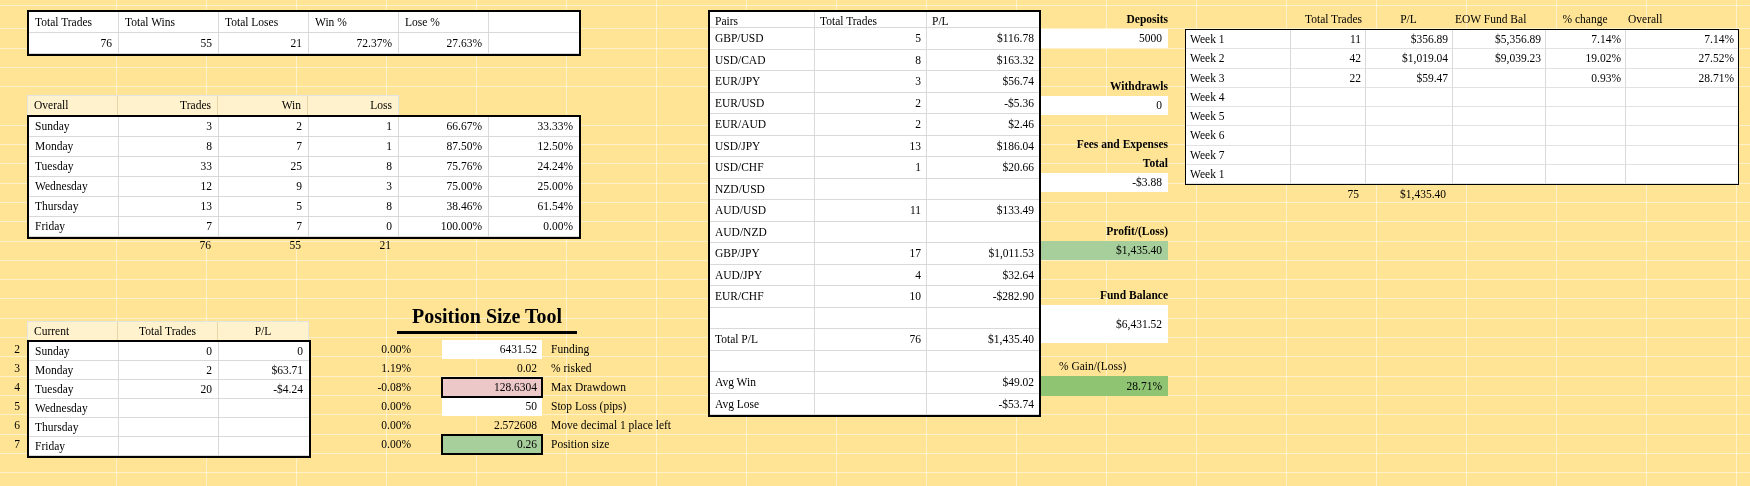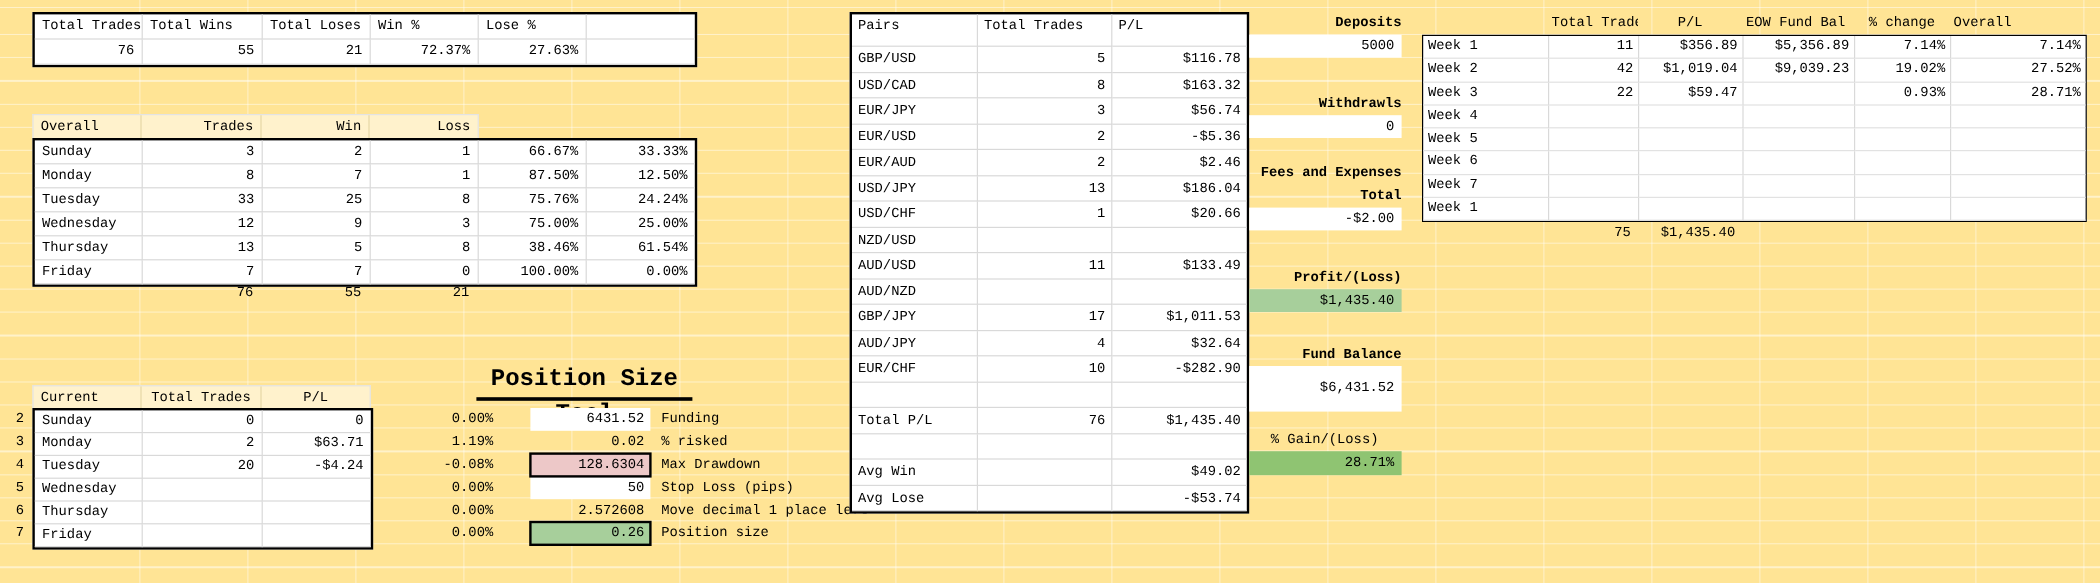--- a/index.html
+++ b/index.html
@@ -3,21 +3,21 @@
 <meta charset="utf-8">
 <style>
   html,body{margin:0;padding:0}
   .sheet{
     position:relative;width:1750px;height:486px;overflow:hidden;
     background-color:#FFE495;
     background-image:
       repeating-linear-gradient(to right, transparent 0, transparent 89px, rgba(255,255,255,.5) 89px, rgba(255,255,255,.5) 90px),
       repeating-linear-gradient(to bottom, transparent 0, transparent 18.3px, rgba(255,255,255,.5) 18.3px, rgba(255,255,255,.5) 19.3px);
     background-position: 27px 0, 0 10px;
-    font-family:Liberation Mono, monospace;font-size:11.5px;color:#000;
+    font-family:Liberation Serif, serif;font-size:11.5px;color:#000;
   }
   .abs{position:absolute}
   .row{display:flex}
   .cell{box-sizing:border-box;padding:0 6px;white-space:nowrap;overflow:hidden}
   .left{text-align:left}.right{text-align:right}.center{text-align:center}
   .w75{width:75px}.w80{width:80px}.w87{width:87px}.w90{width:90px}.w93{width:93px}
   .w100{width:100px}.w105{width:105px}.w112{width:112px}
   .box{background:#fff;border:2px solid #000}
   .box .cell{border-right:1px solid #D9D9D9;border-bottom:1px solid #D9D9D9}
   .box .cell:last-child{border-right:none}
@@ -39,21 +39,21 @@
     font-weight:bold;font-size:20px;text-align:center;line-height:29px}
   #pst-rows .prow{height:19px;line-height:19px;display:flex}
   .pst-val{width:100px;text-align:right;padding:0 5px;box-sizing:border-box}
   .pst-label{padding-left:9px}
   .bg-white{background:#fff}
   .bg-pink{background:#EDC8C8;outline:2.5px solid #000;outline-offset:-1px;position:relative;z-index:2}
   .bg-green{background:#A7CF9B;outline:2.5px solid #000;outline-offset:-1px;position:relative;z-index:2}
   
   #pairs{width:329px}
   #pairs .row{height:21.5px;line-height:21px}
-  #pairs .row.phead{height:27px;line-height:19px}
+  #pairs .row.phead{height:16px;line-height:19px}
   #pairs .cell{padding:0 5px}
   
   #account .lbl{position:absolute;left:0;width:127px;height:19px;line-height:19px;
     text-align:right;font-weight:bold;white-space:nowrap}
   #account .val{position:absolute;left:0;width:127px;height:19px;line-height:19px;
     text-align:right;padding-right:6px;box-sizing:border-box;white-space:nowrap}
   #account .lbl.normal{font-weight:normal;text-align:left;padding-left:18px}
   .acc-white{background:#fff}
   .acc-green{background:#A7CF9B}
   .acc-gain{background:#8FC472}
@@ -376,21 +376,21 @@
     </div>
   </div>
 
   <div id="account" class="abs" style="left:1041px;top:10px;width:127px;height:400px">
     <div class="lbl" style="top:0">Deposits</div>
     <div class="val acc-white" style="top:19px">5000</div>
     <div class="lbl" style="top:67px">Withdrawls</div>
     <div class="val acc-white" style="top:86px">0</div>
     <div class="lbl" style="top:125px">Fees and Expenses</div>
     <div class="lbl" style="top:144px">Total</div>
-    <div class="val acc-white" style="top:163px">-$2.00</div>
+    <div class="val acc-white" style="top:163px">-$3.88</div>
     <div class="lbl" style="top:212px">Profit/(Loss)</div>
     <div class="val acc-green" style="top:231px">$1,435.40</div>
     <div class="lbl" style="top:276px">Fund Balance</div>
     <div class="val acc-white" style="top:295px;height:38px;line-height:38px">$6,431.52</div>
     <div class="lbl normal" style="top:347px">% Gain/(Loss)</div>
     <div class="val acc-gain" style="top:366px;height:20px;line-height:20px">28.71%</div>
   </div>
 
   <div id="weeks-header" class="abs row" style="left:1185px;top:10px">
     <div class="cell w105"></div>

